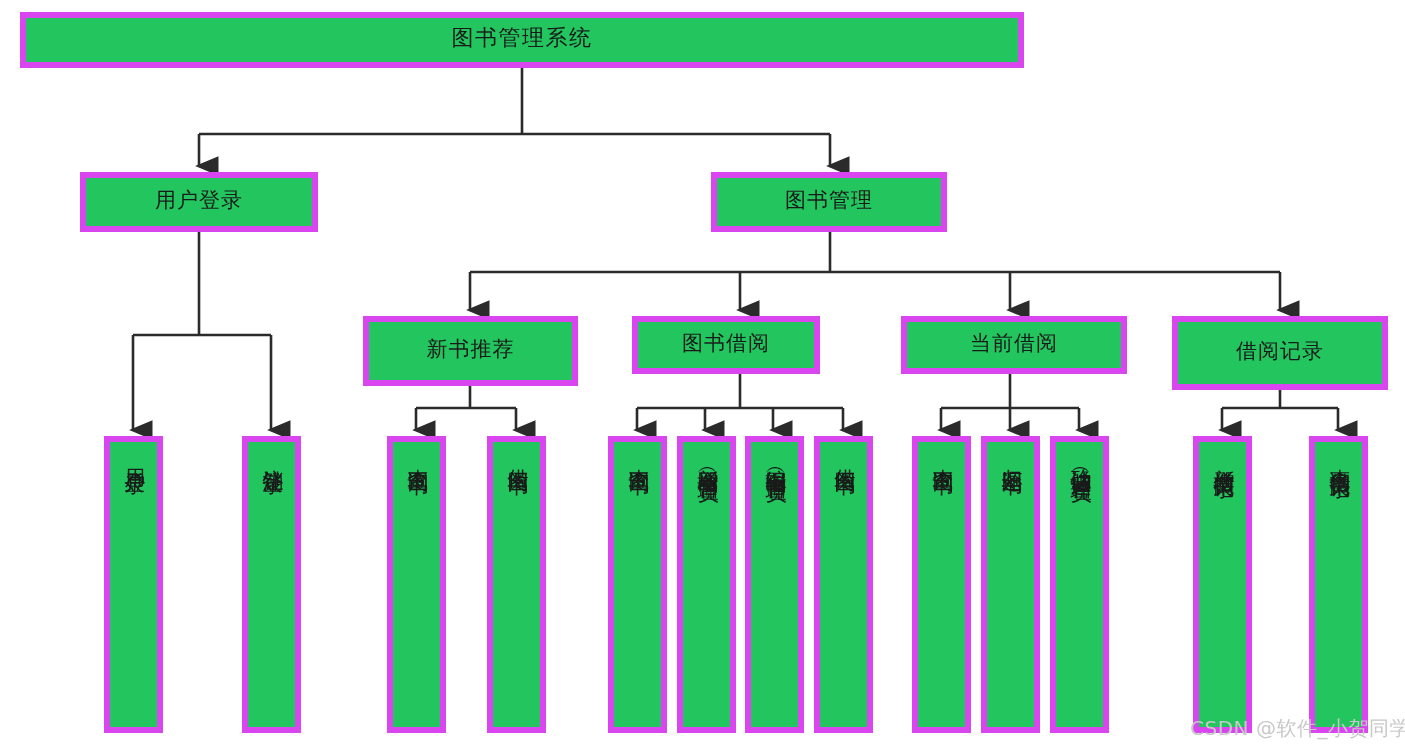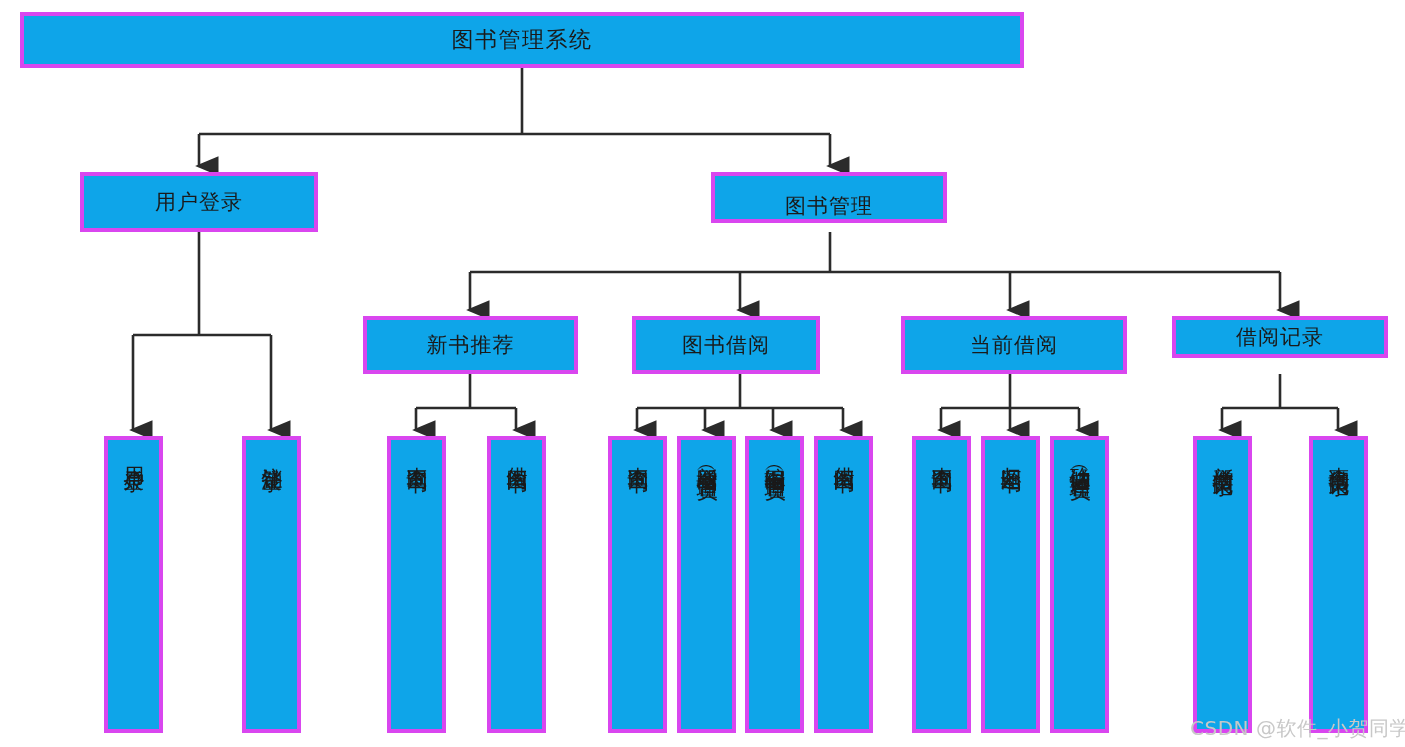--- a/index.html
+++ b/index.html
@@ -21,26 +21,27 @@
     position: absolute;
     left: 0;
     top: 0;
     width: 1405px;
     height: 747px;
     pointer-events: none;
   }
   .node {
     position: absolute;
     box-sizing: border-box;
-    background: #0ea5e9;
-    border: 4px solid #d946ef;
+    background: #22c55e;
+    border: 6px solid #d946ef;
     display: flex;
     align-items: center;
     justify-content: center;
     color: #1a1a1a;
+    font-family: Liberation Mono, monospace;
   }
   .node .label {
     display: block;
     text-align: center;
     line-height: 1.18;
     white-space: nowrap;
   }
   .node.horiz .label {
     font-size: 21px;
     letter-spacing: 1px;
@@ -127,34 +128,34 @@
     </g>
   </svg>
 
   <div class="node horiz root" style="left:20px; top:12px; width:1004px; height:56px;">
     <span class="label">图书管理系统</span>
   </div>
 
   <div class="node horiz" style="left:80px; top:172px; width:238px; height:60px;">
     <span class="label">用户登录</span>
   </div>
-  <div class="node horiz" style="left:711px; top:172px; width:236px; height:51px;align-items:flex-end;">
+  <div class="node horiz" style="left:711px; top:172px; width:236px; height:60px;">
     <span class="label">图书管理</span>
   </div>
 
-  <div class="node horiz" style="left:363px; top:316px; width:215px; height:58px;">
+  <div class="node horiz" style="left:363px; top:316px; width:215px; height:70px;">
     <span class="label">新书推荐</span>
   </div>
   <div class="node horiz" style="left:632px; top:316px; width:188px; height:58px;">
     <span class="label">图书借阅</span>
   </div>
   <div class="node horiz" style="left:901px; top:316px; width:226px; height:58px;">
     <span class="label">当前借阅</span>
   </div>
-  <div class="node horiz" style="left:1172px; top:316px; width:216px; height:42px;">
+  <div class="node horiz" style="left:1172px; top:316px; width:216px; height:74px;">
     <span class="label">借阅记录</span>
   </div>
 
   <div class="node vert" style="left:104px; top:436px; width:59px; height:297px;">
     <span class="label">用户登录</span>
   </div>
   <div class="node vert" style="left:242px; top:436px; width:59px; height:297px;">
     <span class="label">注销登录</span>
   </div>
 

